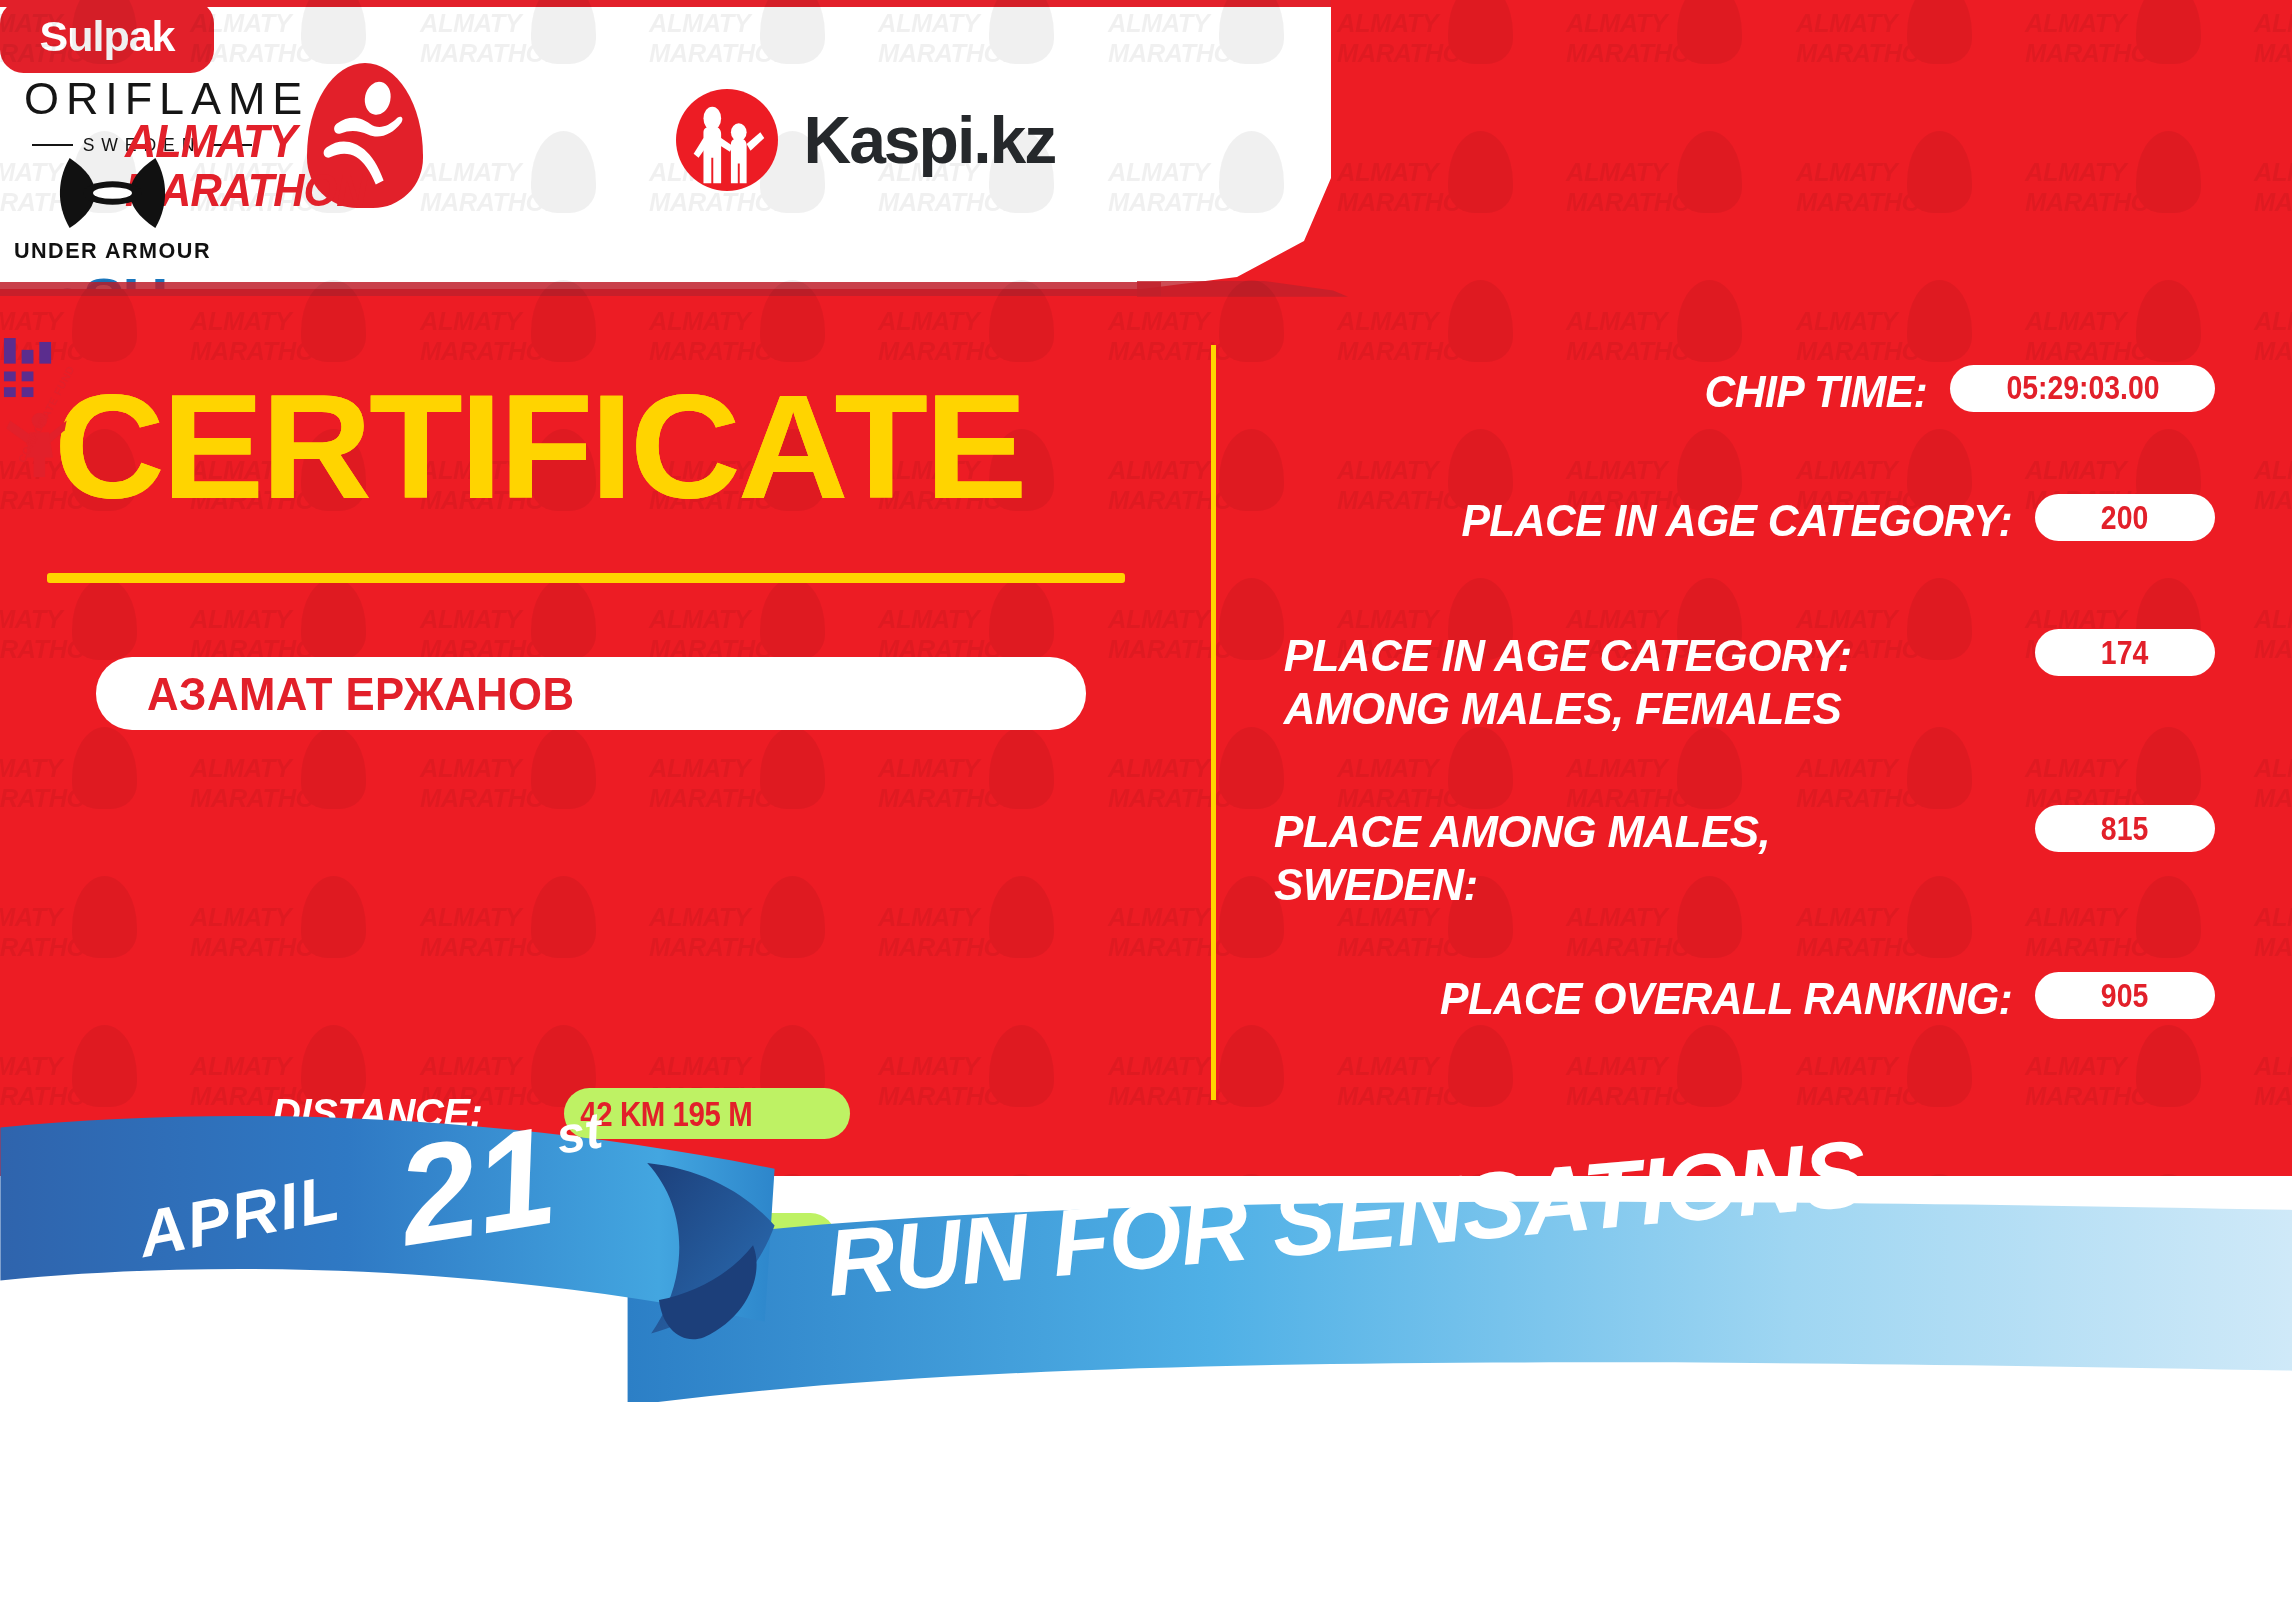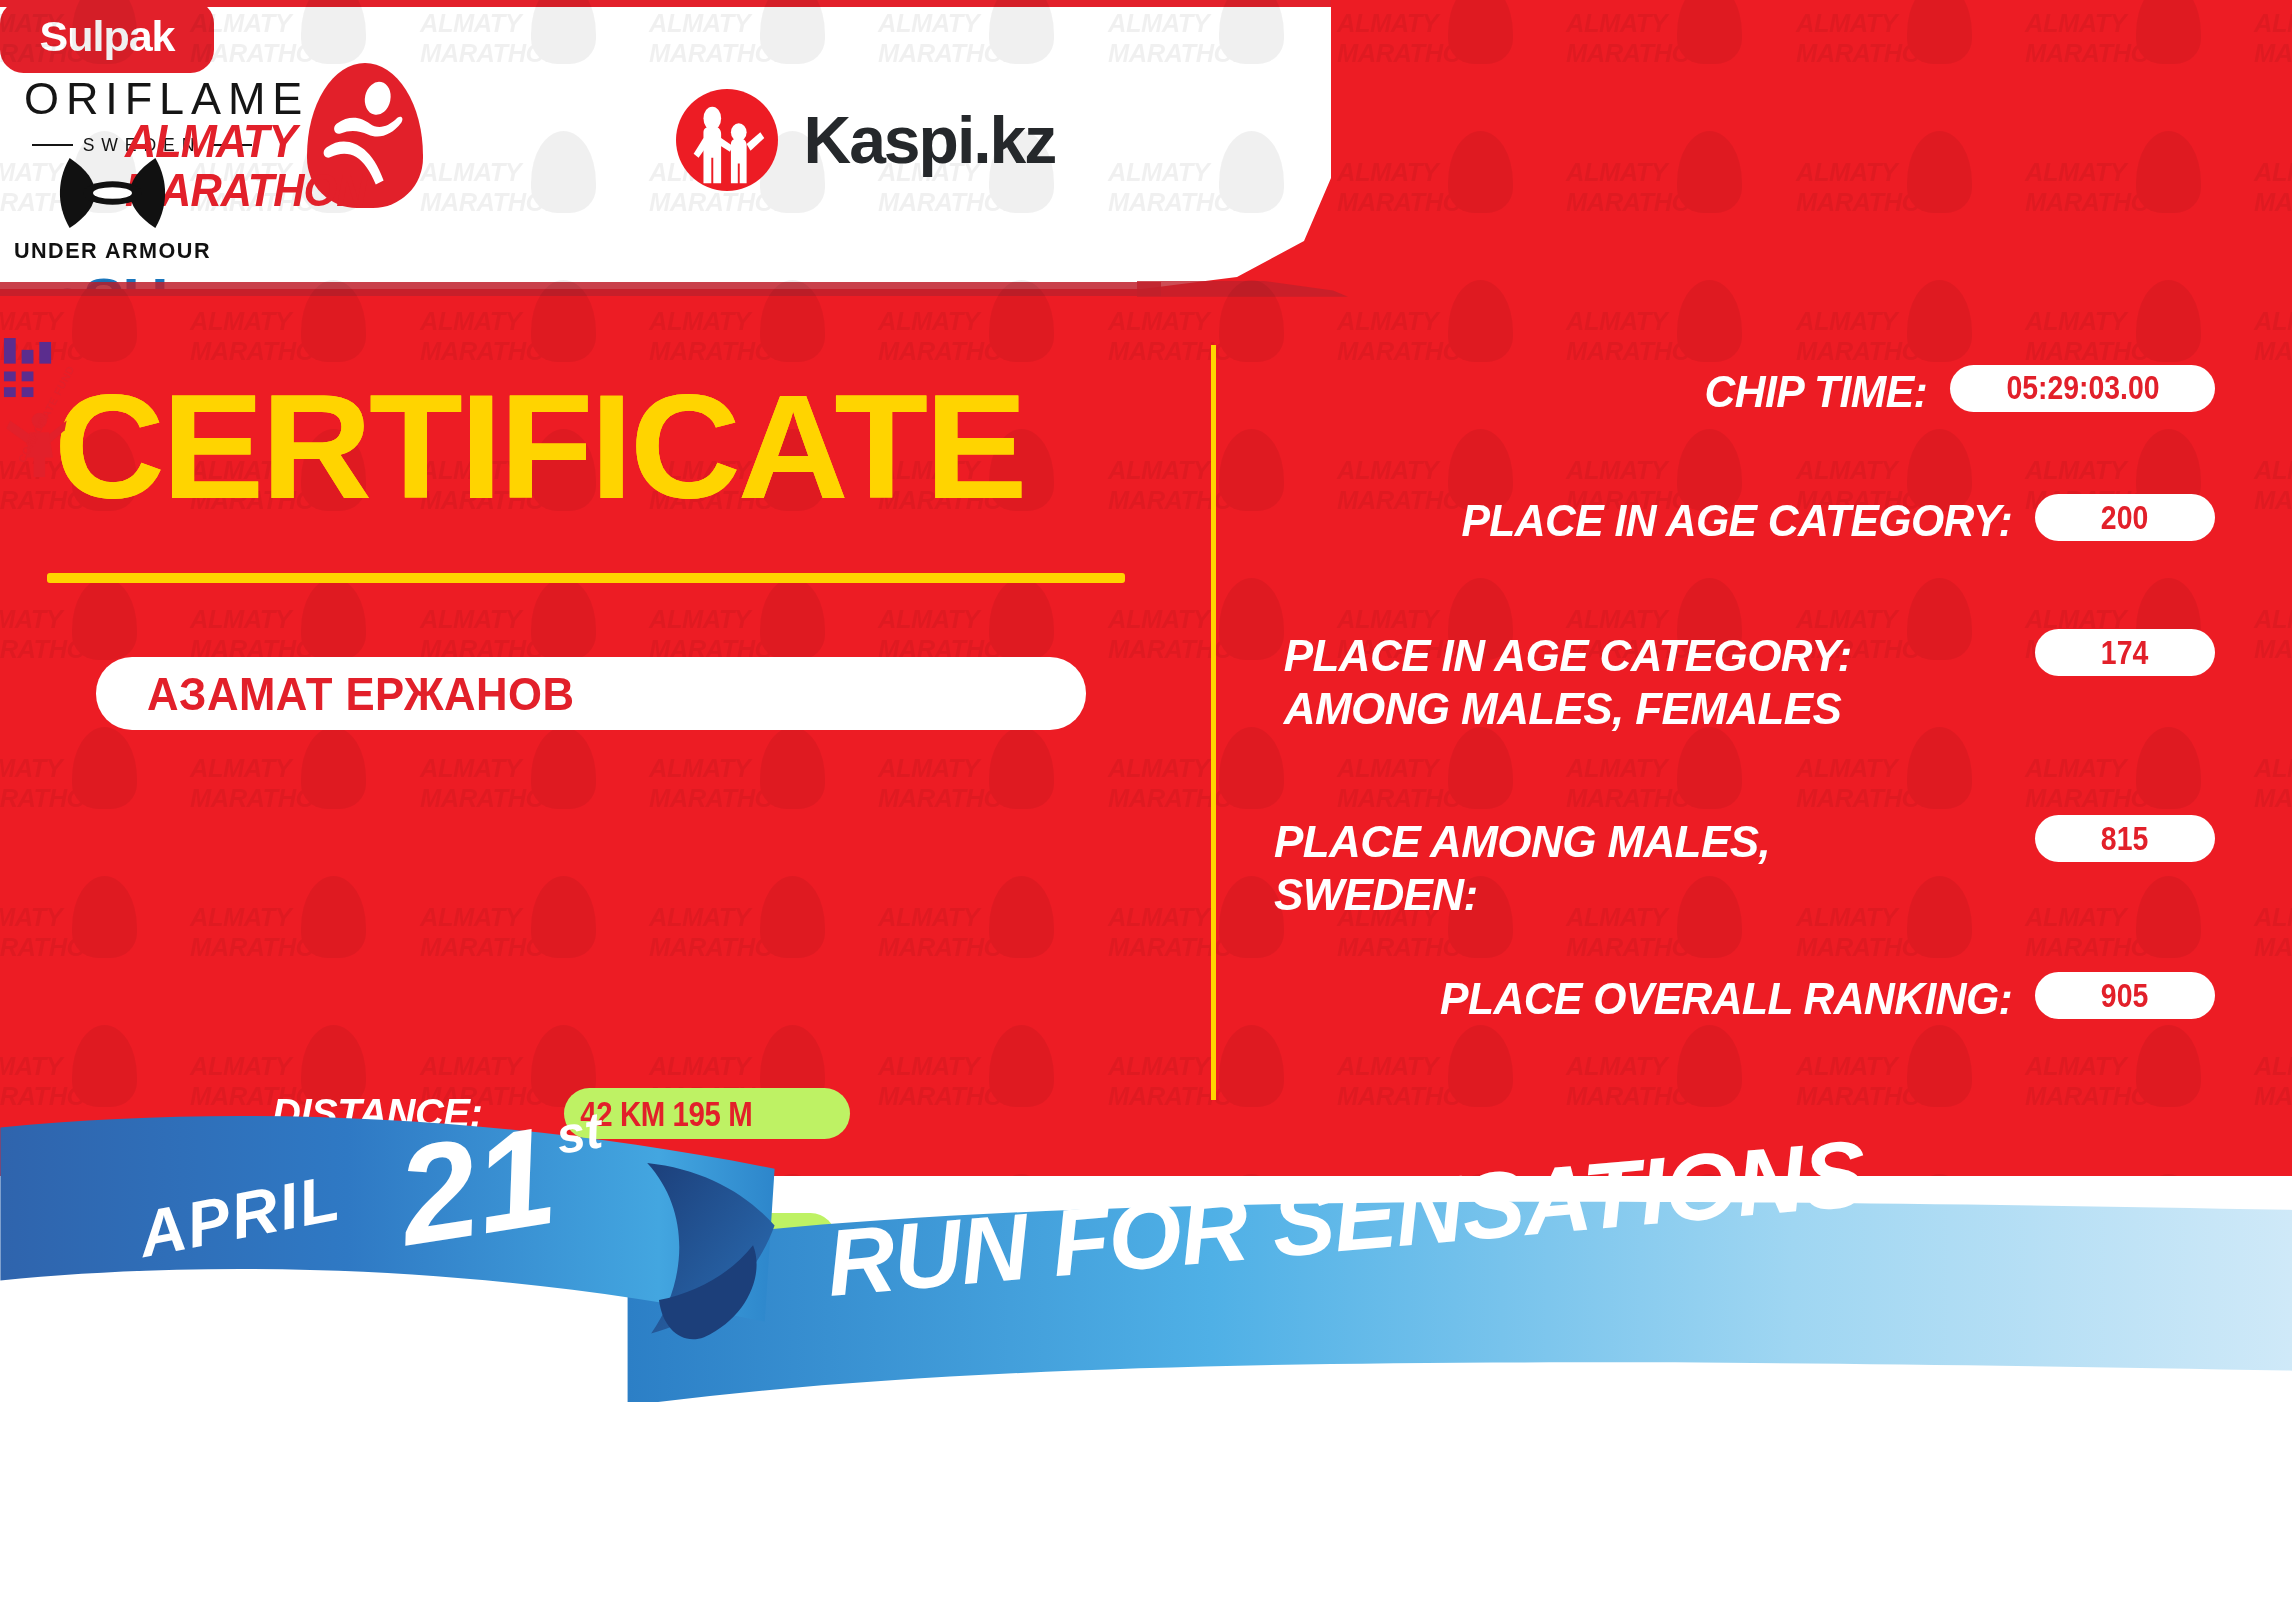--- a/index.html
+++ b/index.html
@@ -181,21 +181,21 @@
     display:flex; align-items:center; justify-content:center;
     color:#e2202a; font-weight:bold; font-size:33px;
     font-family:"Liberation Sans", sans-serif; flex:none;
   }
   .stat-pill span { transform:scaleX(.86); transform-origin:center; display:block; }
   .stat-pill.wide { min-width:265px; }
 
   .stat-0 { top:19.6px;  left:0; }
   .stat-1 { top:149px; left:0; }
   .stat-2 { top:284px; left:0; }
-  .stat-3 { top:470px; left:0; }
+  .stat-3 { top:460px; left:0; }
   .stat-4 { top:627px; left:0; }
 
   .stat-2 .stat-label, .stat-3 .stat-label { text-align:left; padding-right:0; transform:none; }
   .stat-2 .stat-label { margin-left:9.8px; }
   .stat-3 .stat-label { margin-left:0px; }
   .stat-2 .stat-pill, .stat-3 .stat-pill { margin-left:auto; }
 
   
   .ribbon-wrap { position:absolute; left:0; top:1108px; width:2293px; height:294px; }
 

